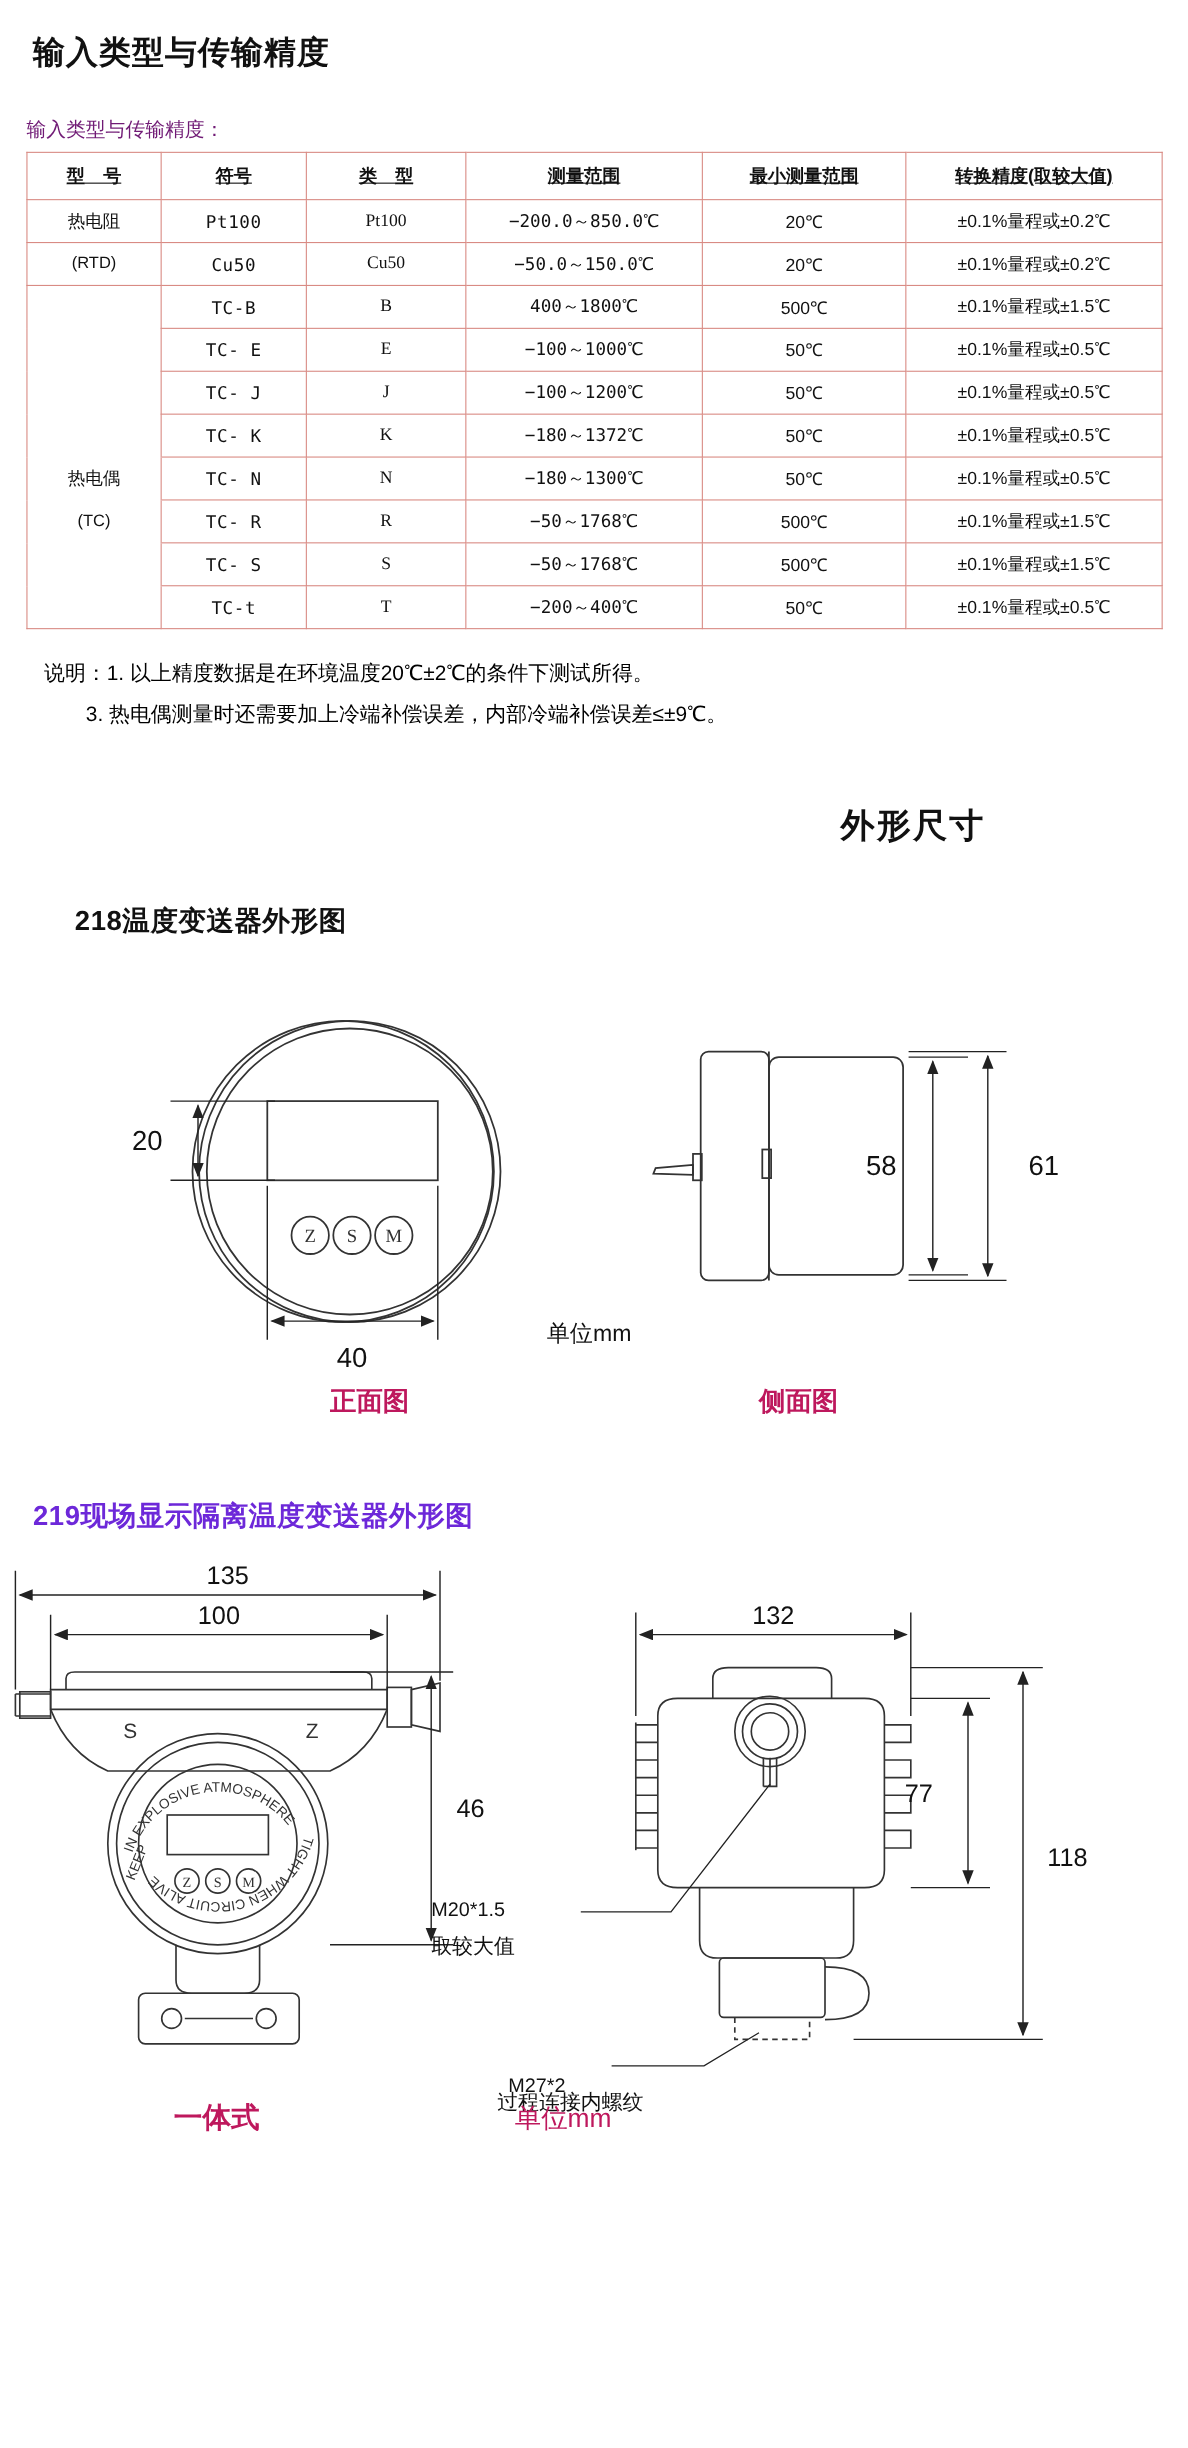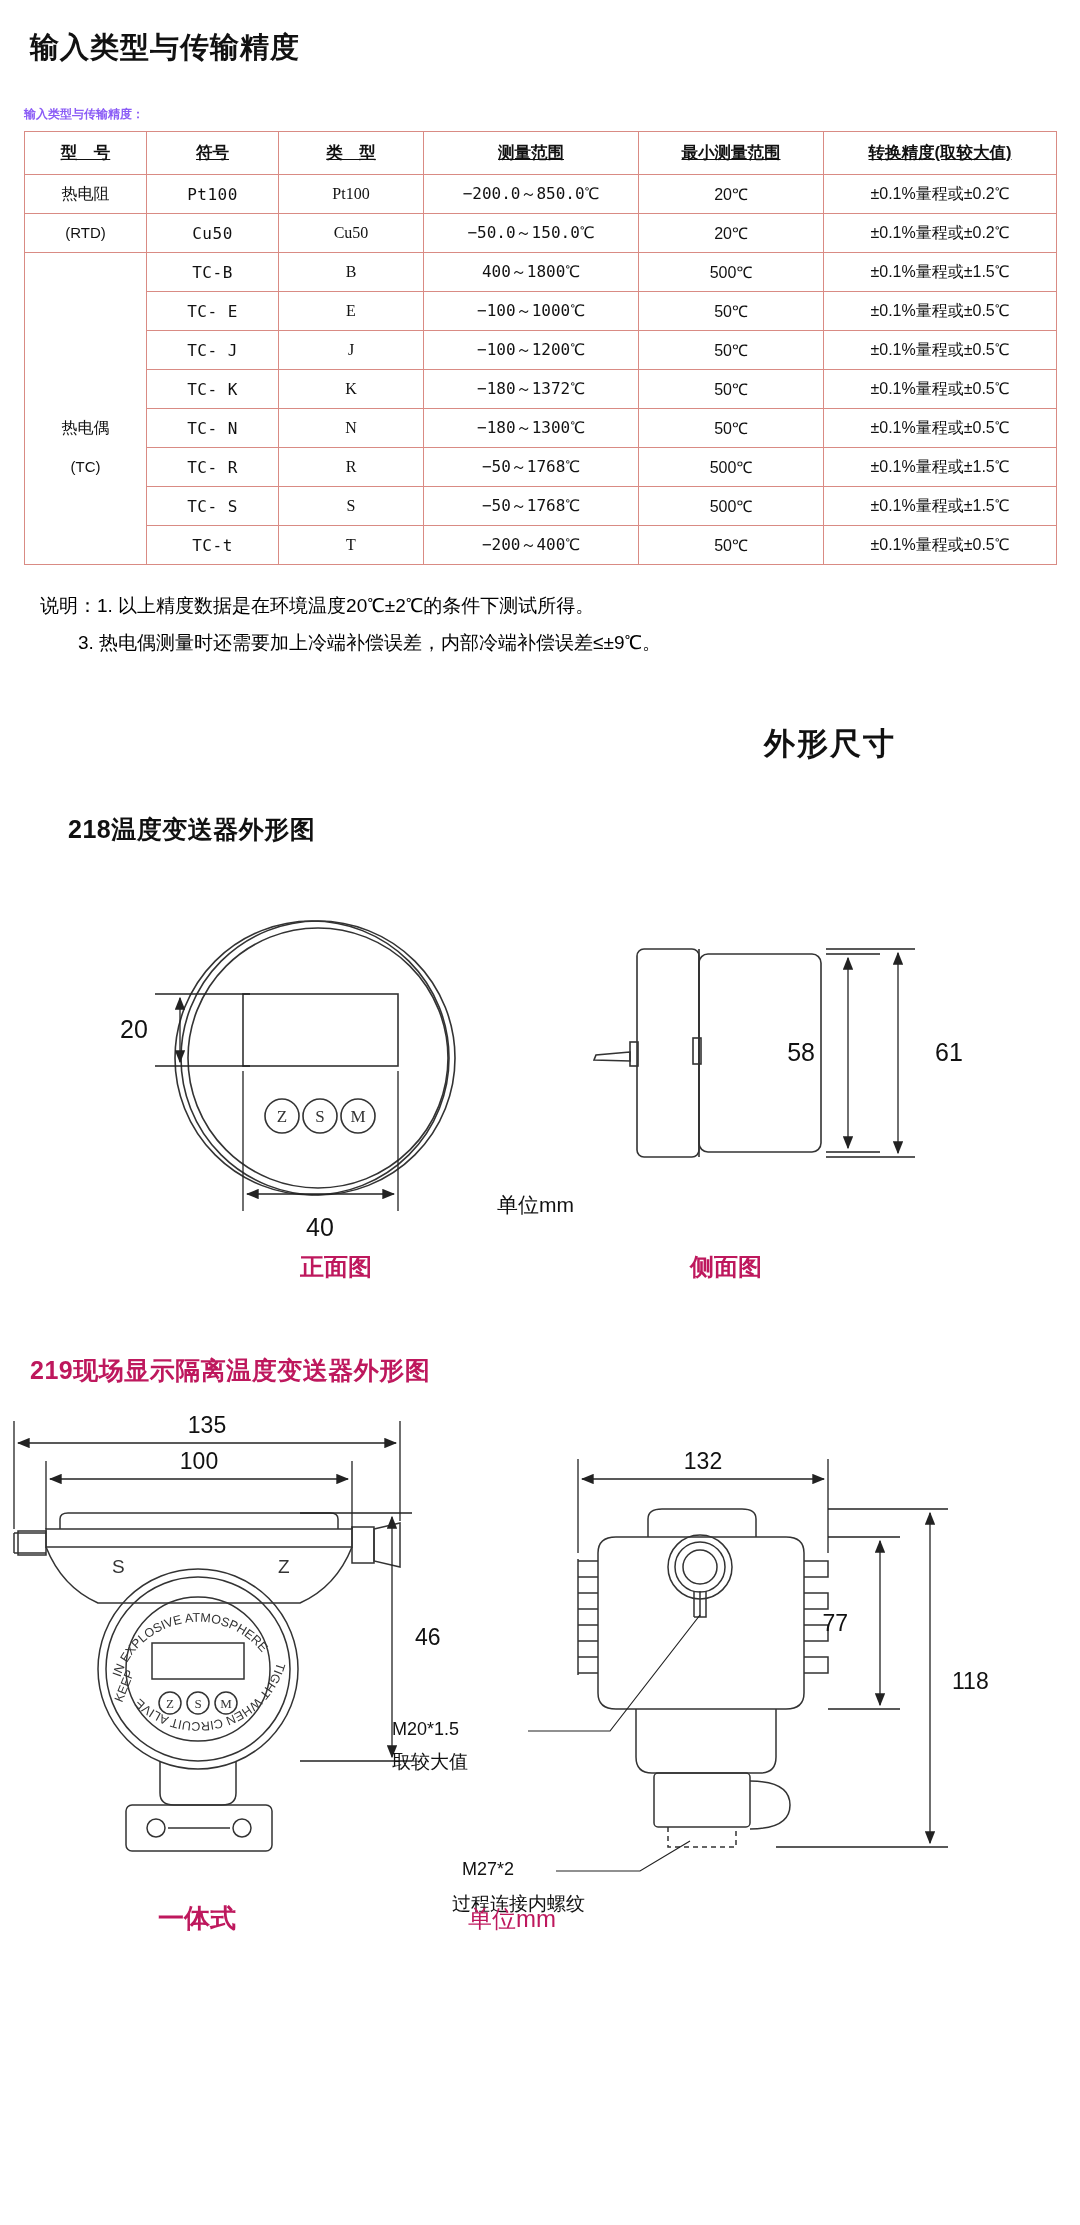--- a/index.html
+++ b/index.html
@@ -23,24 +23,24 @@
 
   
   .sec-title {
     font-size: 29px;
     font-weight: bold;
     letter-spacing: 1px;
     margin: 28px 0 0 30px;
     color: #111;
   }
   .sub-label {
-    font-size: 12px;
-    font-weight: bold;
+    font-size: 18px;
+    font-weight: normal;
     margin: 38px 0 8px 24px;
-    color: #8b5cf6;
+    color: #701a75;
   }
 
   
   .tbl-wrap {
     margin: 0 0 0 24px;
     width: 1032px;
   }
   table.spec {
     border-collapse: collapse;
     width: 1032px;
@@ -123,21 +123,21 @@
     font-size: 25px;
     font-weight: bold;
     margin: 48px 0 0 68px;
     color: #111;
     letter-spacing: 0.5px;
   }
   .dwg-title-2 {
     font-size: 25px;
     font-weight: bold;
     margin: 60px 0 0 30px;
-    color: #be185d;
+    color: #6d28d9;
     letter-spacing: 0.5px;
   }
 
   
   .dwg-area {
     position: relative;
     width: 1080px;
   }
   .dwg-area svg { display: block; }
 
@@ -465,20 +465,20 @@
       <text x="952" y="288" font-size="23" fill="#111" font-family="Liberation Sans, sans-serif">118</text>
 
       <g stroke="#222" stroke-width="1.2" fill="none">
         <path d="M700 214 L610 330 L528 330"></path>
         <path d="M690 440 L640 470 L556 470"></path>
       </g>
     </svg>
 
     <div class="cap" style="left:392px; top:318px; font-size:18px;">M20*1.5</div>
     <div class="cap" style="left:392px; top:348px; font-size:19px;">取较大值</div>
-    <div class="cap" style="left:462px; top:458px; font-size:18px;">M27*2</div>
+    <div class="cap" style="left:462px; top:478px; font-size:18px;">M27*2</div>
     <div class="cap" style="left:452px; top:490px; font-size:19px;">过程连接内螺纹</div>
 
     <div class="cap-b" style="left:158px; top:500px; font-size:26px;">一体式</div>
     <div class="cap-b" style="left:468px; top:502px; font-size:24px; font-weight:normal;">单位mm</div>
   </div>
 
 </div>
 
 </body></html>

